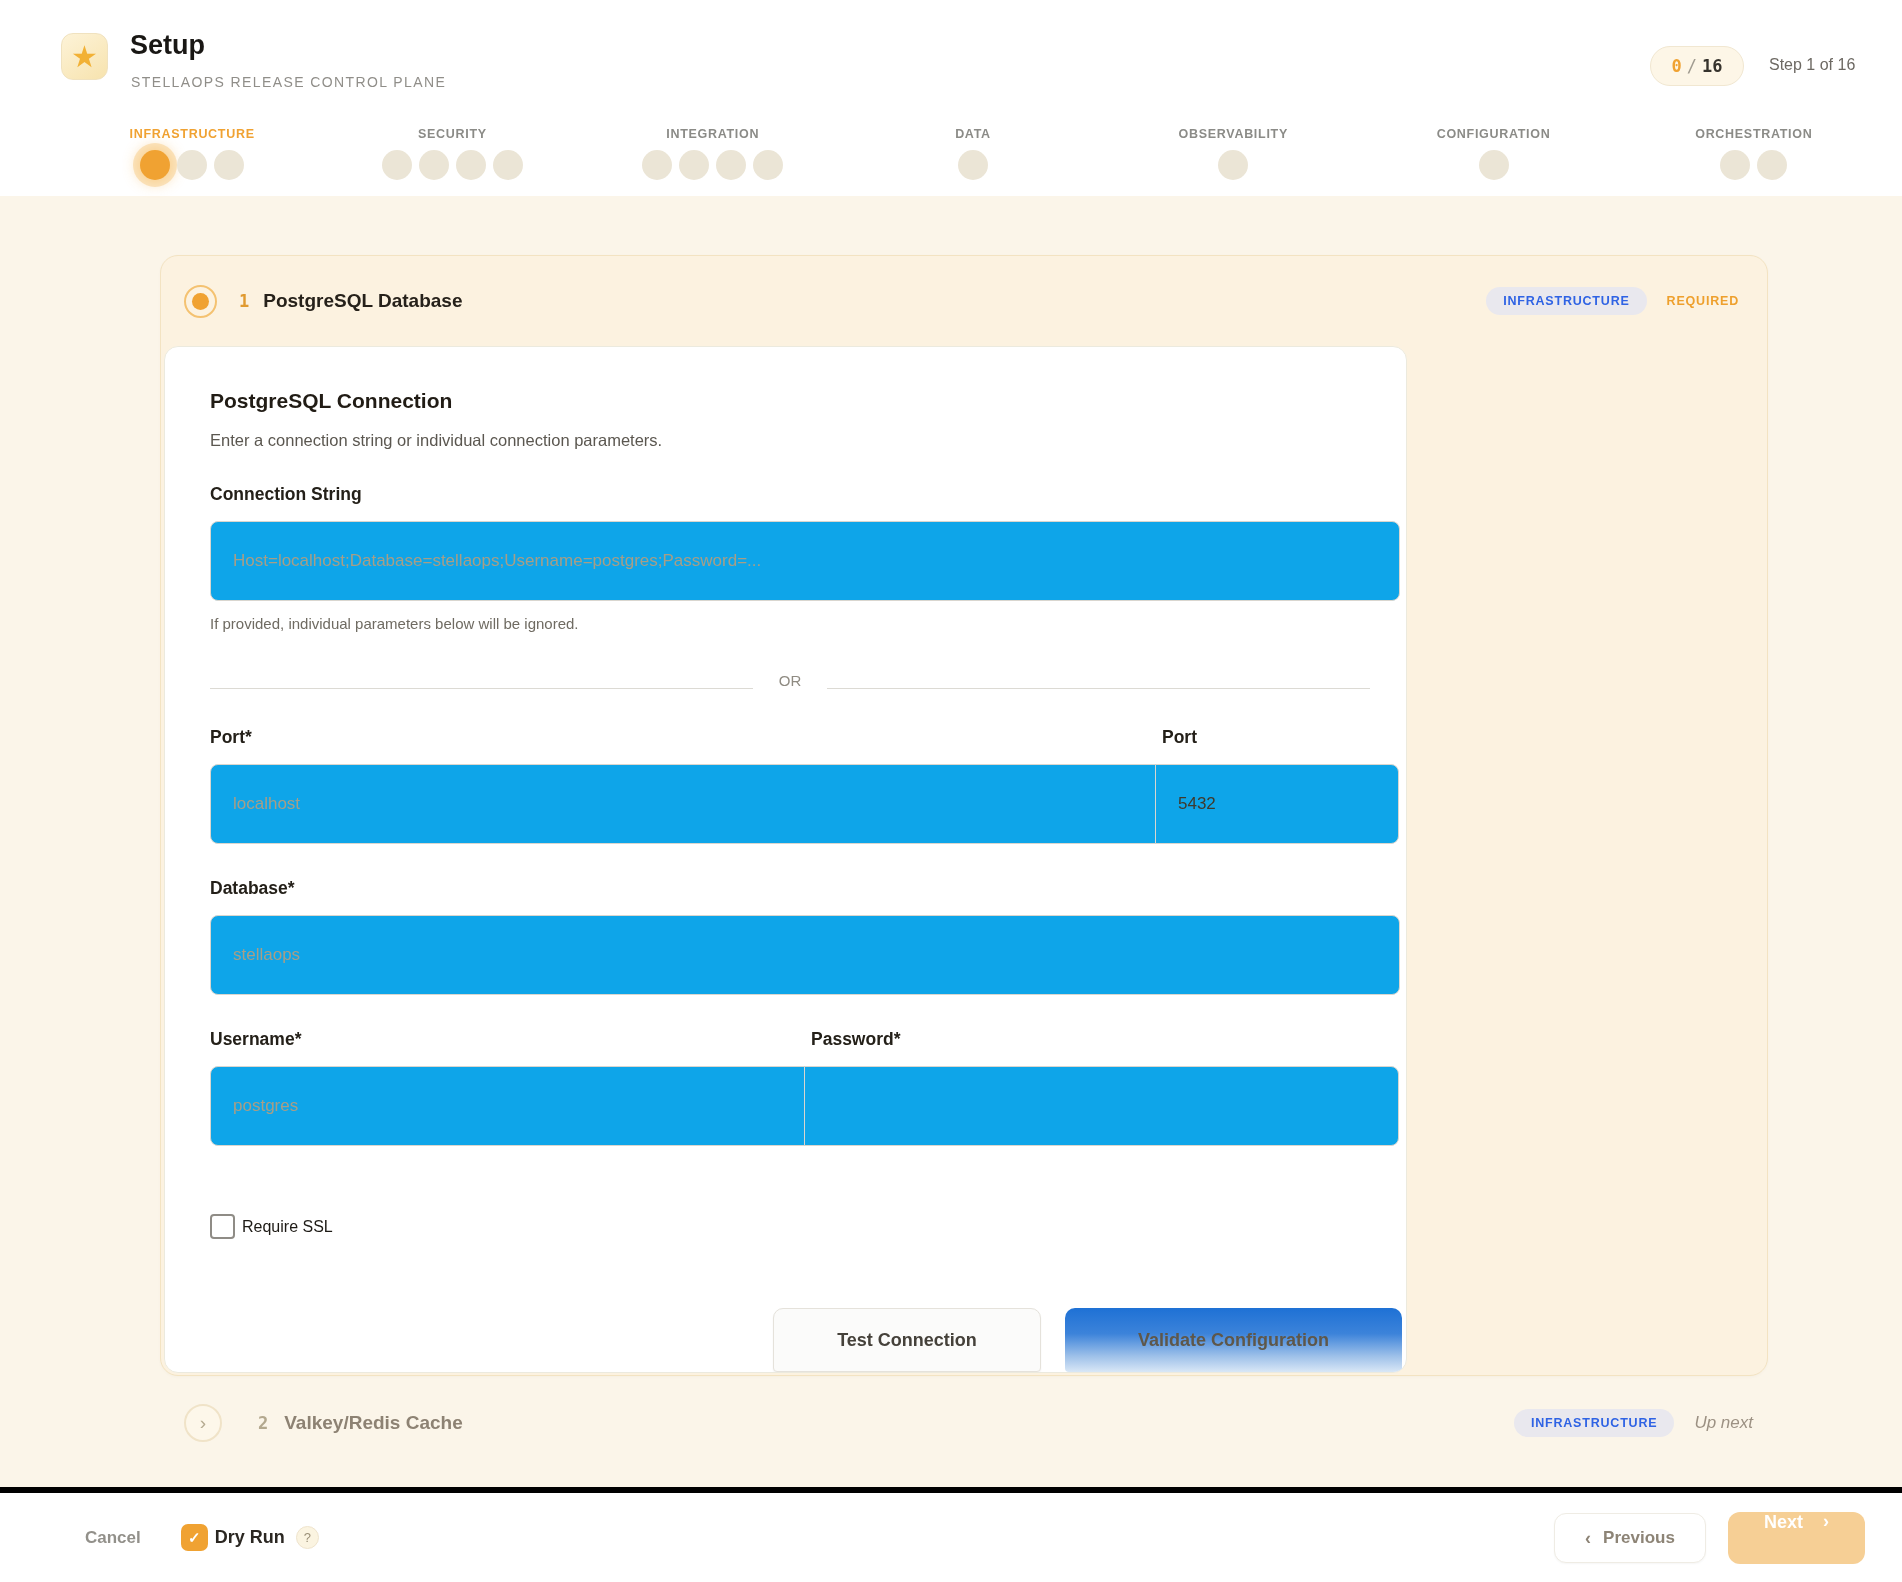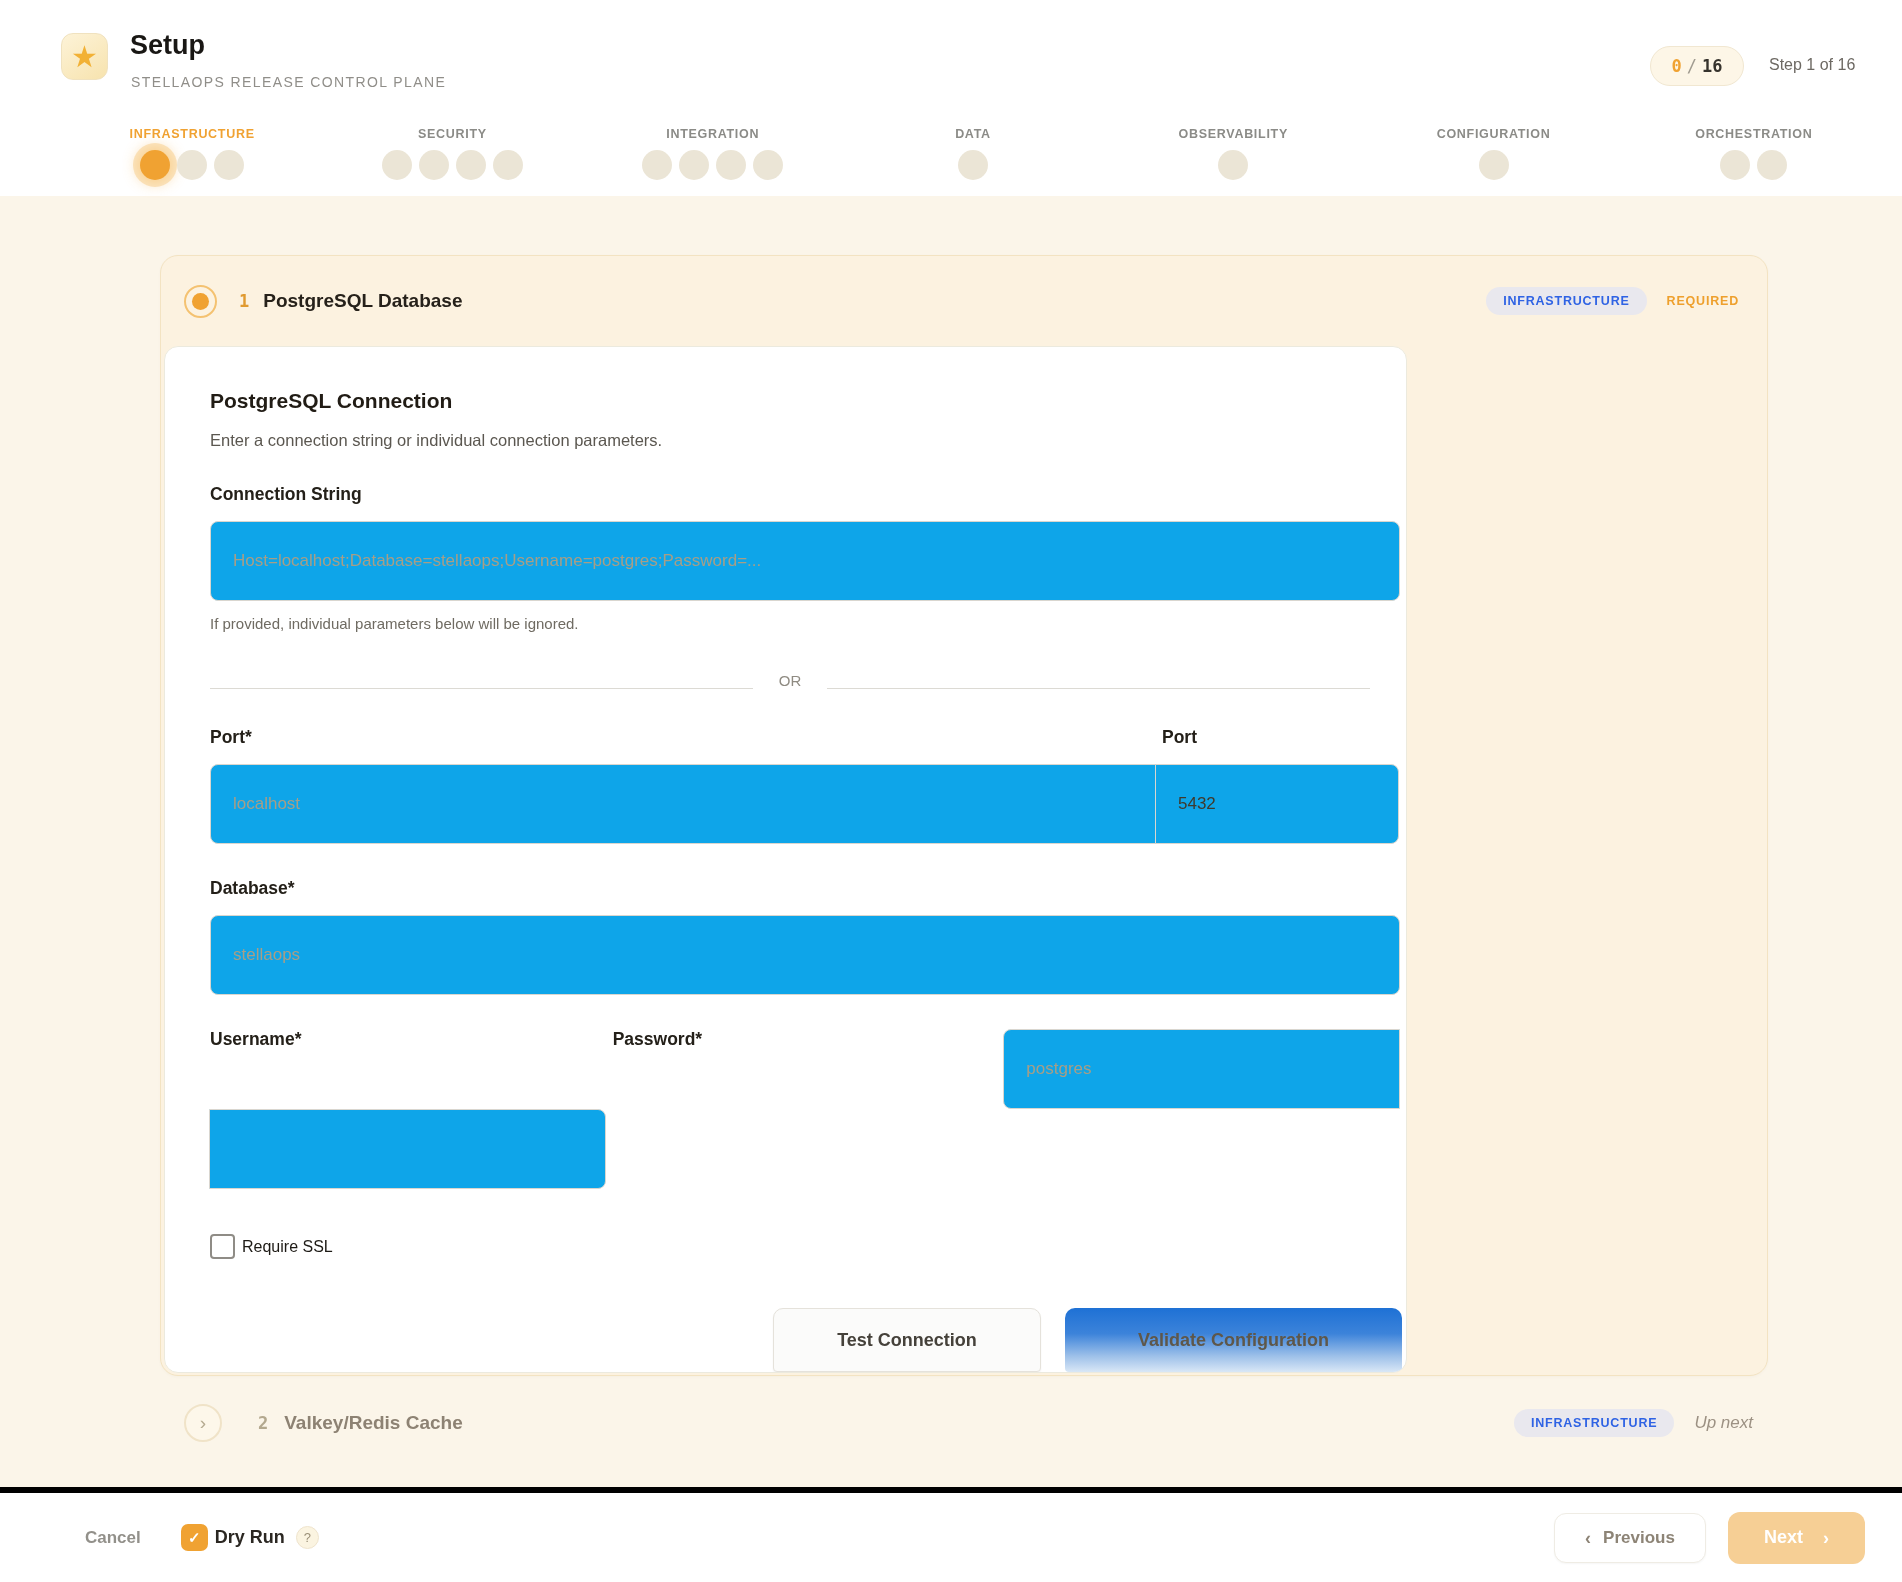--- a/index.html
+++ b/index.html
@@ -65,21 +65,21 @@
   .or-row .or-text { font-size:15px; color:#8f8b82; }
 
   .grid-host { display:grid; grid-template-columns:1fr 244px; margin-bottom:34px; }
   .grid-host .f-label { margin-bottom:16px; }
   .grid-host .port-label { padding-left:6px; }
   .grid-host .port-input { margin-left:-1px; border-top-left-radius:0; border-bottom-left-radius:0; }
   .grid-host .host-input { border-top-right-radius:0; border-bottom-right-radius:0; }
 
   .block-db { margin-bottom:34px; }
 
-  .grid-up { display:grid; grid-template-columns:1fr 1fr 1fr; margin-bottom:45px; }
+  .grid-up { display:grid; grid-template-columns:1fr 1fr; margin-bottom:68px; }
   .grid-up .pass-label { padding-left:6px; }
   .grid-up .user-input { border-top-right-radius:0; border-bottom-right-radius:0; }
   .grid-up .pass-input { margin-left:-1px; border-top-left-radius:0; border-bottom-left-radius:0; }
 
   .ssl-row { display:flex; align-items:center; cursor:pointer; }
   .checkbox { width:25px; height:25px; border:2px solid #8f8c86; border-radius:4px; background:#fff; }
   .ssl-row .ssl-label { margin-left:7px; font-size:16px; color:#1d1a15; }
 
   .actions { position:absolute; right:4px; bottom:0; display:flex; gap:24px; }
   .btn-test { width:268px; height:64px; background:#fbfbfa; border:1px solid #e5e2db;
@@ -110,21 +110,21 @@
   .help-circle { margin-left:11px; width:23px; height:23px; border-radius:50%; background:#fbf4e1;
           border:1px solid #efe4cd; display:flex; align-items:center; justify-content:center;
           font-size:13px; color:#9b9078; cursor:pointer; }
   .foot-spacer { flex:1; }
   .btn-prev { width:152px; height:50px; background:#fff; border:1px solid #efece4; border-radius:12px;
           font-family:inherit; font-size:17px; font-weight:700; color:#8d8476;
           display:flex; align-items:center; justify-content:center; gap:12px; cursor:pointer;
           box-shadow:0 1px 2px rgba(0,0,0,.04); }
   .btn-next { margin-left:22px; width:137px; height:52px; background:var(--next-disabled,#f6cf95); border:none; border-radius:12px;
           font-family:inherit; font-size:18px; font-weight:700; color:#fff;
-          display:flex; align-items:center; justify-content:center; gap:20px; cursor:default; }
+          display:flex; align-items:flex-start; justify-content:center; gap:20px; cursor:default; }
   .chev { font-size:18px; line-height:1; }
 </style>
 </head>
 <body>
 
 <div id="app" style="--page-bg: #fbf5e9; --accent: #f0a232; --badge-blue: #2f63e4; --required-orange: #eea02d; --validate-blue: #1e71d5; --next-disabled: #f6cf95;">
 
   <div class="topbar">
     <div class="logo">
       <span>★</span>

